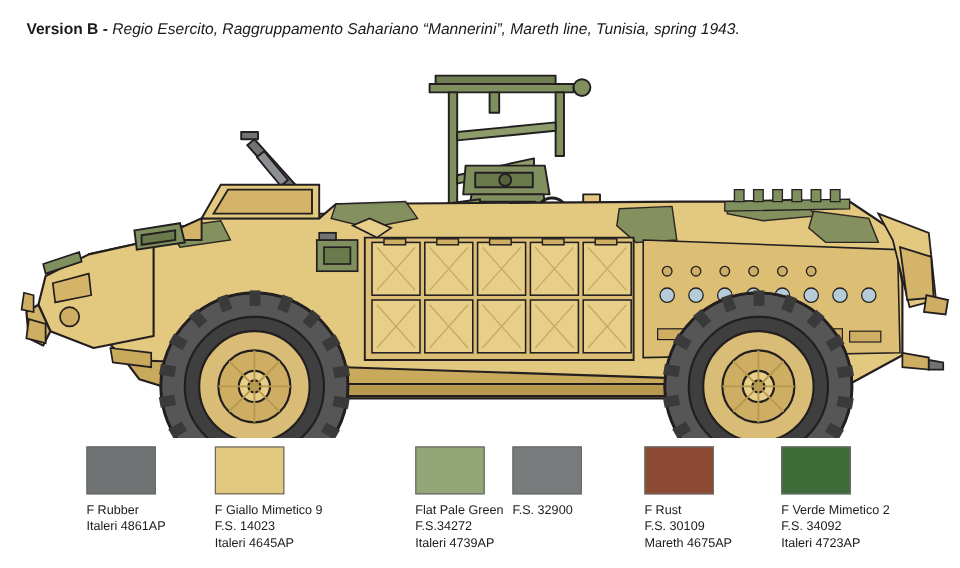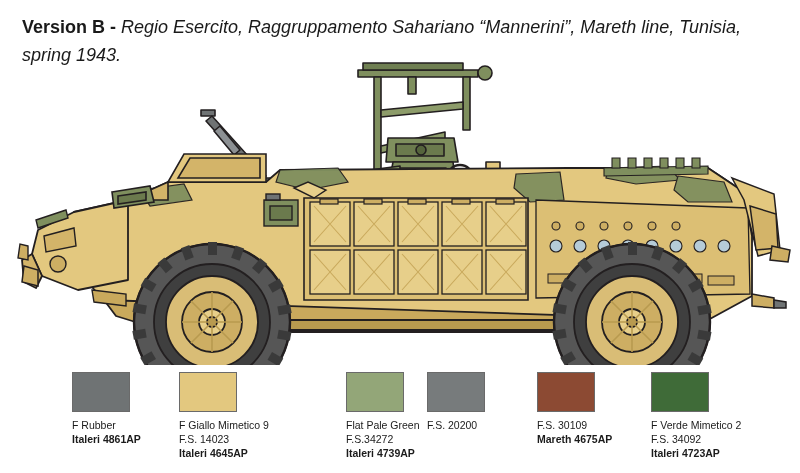--- a/index.html
+++ b/index.html
@@ -19,21 +19,21 @@
     width: 800px;
     height: 473px;
   }
 
   
   .caption {
     position: absolute;
     left: 22px;
     top: 14px;
     width: 720px;
-    font-size: 18px;
+    font-size: 13px;
     line-height: 1.55;
     color: #1a1a1a;
     font-style: italic;
   }
   .caption .ver {
     font-weight: bold;
     font-style: normal;
   }
 
   
@@ -64,21 +64,21 @@
     height: 40px;
     border: 1px solid #6a6a6a;
     box-sizing: border-box;
   }
   .sw .lines {
     margin-top: 7px;
     font-size: 10.5px;
     line-height: 1.32;
     color: #1b1b1b;
   }
-  .sw .lines .b { font-weight: bold; }
+  .sw .lines .b { font-weight: normal; }
 
   .sw0 { left: 56px; }
   .sw1 { left: 163px; }
   .sw2 { left: 290px; margin-left: 40px; }
   .sw3 { left: 411px; }
   .sw4 { left: 521px; }
   .sw5 { left: 635px; }
 </style>
 </head>
 <body>
@@ -381,27 +381,28 @@
       <div class="lines">
         <div>Flat Pale Green</div>
         <div>F.S.34272</div>
         <div class="b">Italeri 4739AP</div>
       </div>
     </div>
 
     <div class="sw sw3">
       <div class="chip" style="background:#777b7c"></div>
       <div class="lines">
-        <div>F.S. 20200</div>
+        <div>F.S. 32900</div>
       </div>
     </div>
 
     <div class="sw sw4">
       <div class="chip" style="background:#8c4a33"></div>
       <div class="lines">
+        <div>F Rust</div>
         <div>F.S. 30109</div>
         <div class="b">Mareth 4675AP</div>
       </div>
     </div>
 
     <div class="sw sw5">
       <div class="chip" style="background:#3f6b38"></div>
       <div class="lines">
         <div>F Verde Mimetico 2</div>
         <div>F.S. 34092</div>

